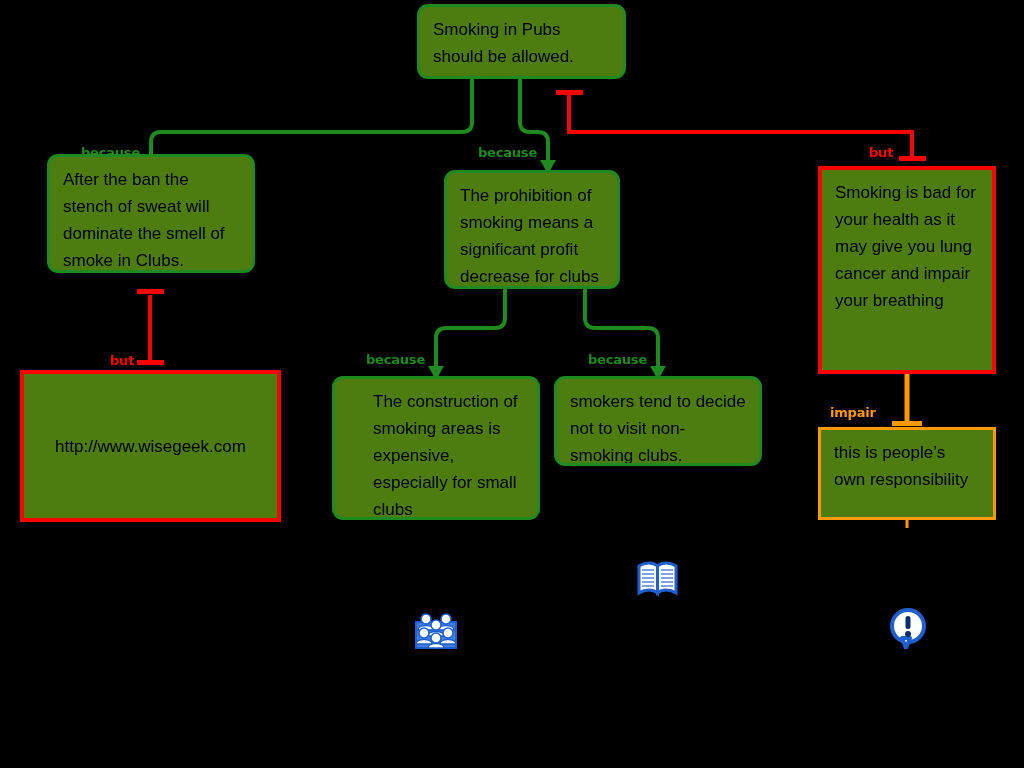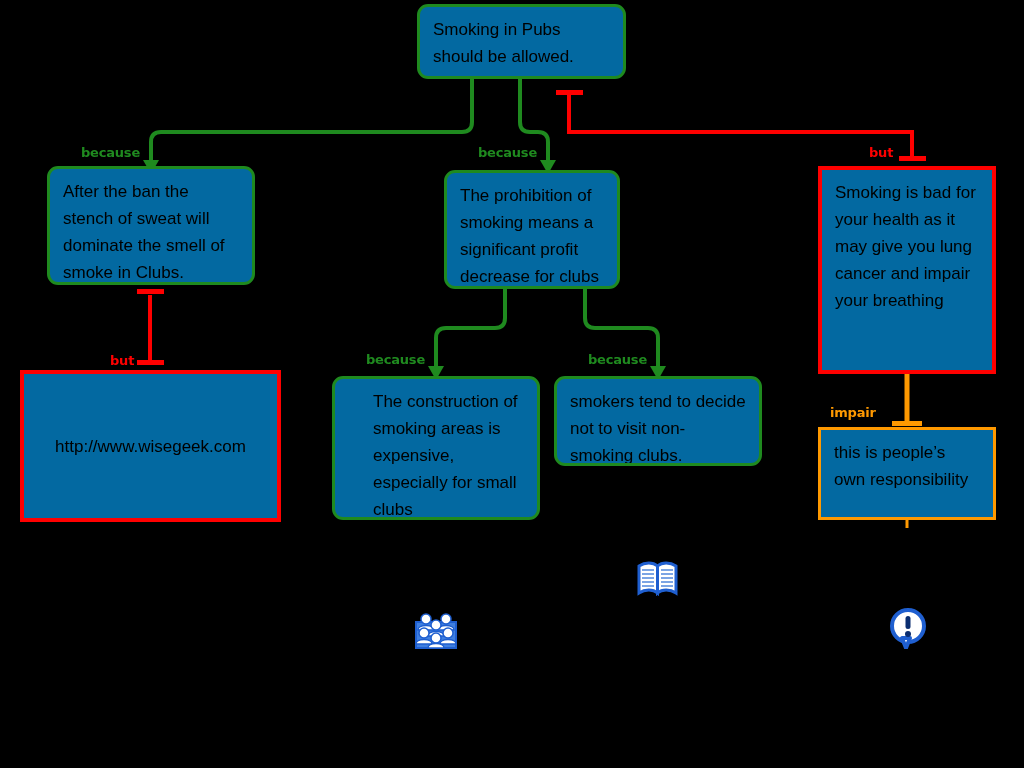--- a/index.html
+++ b/index.html
@@ -22,21 +22,21 @@
   }
   .edges {
     position: absolute;
     left: 0; top: 0;
     width: 1024px;
     height: 768px;
     pointer-events: none;
   }
   .node {
     position: absolute;
-    background: #0369a1;
+    background: #4d7c0f;
     box-sizing: border-box;
     overflow: hidden;
   }
   .node .txt {
     display: block;
     color: #000000;
     font-size: 17px;
     line-height: 27px;
     white-space: pre-wrap;
   }
@@ -112,21 +112,21 @@
 
     <path d="M907,520 L907,528" fill="none" stroke="#ff9900" stroke-width="3"></path>
   </svg>
 
   <div class="node green" style="left:417px; top:4px; width:209px; height:75px;">
     <span class="txt">Smoking in Pubs should be allowed.</span>
   </div>
 
   <div class="edge-label green" style="left:81px; top:145px;">because</div>
 
-  <div class="node green" style="left:47px; top:166px; width:208px; height:119px;">
+  <div class="node green" style="left:47px; top:154px; width:208px; height:119px;">
     <span class="txt">After the ban the stench of sweat will dominate the smell of smoke in Clubs.</span>
   </div>
 
   <div class="edge-label red" style="left:110px; top:353px;">but</div>
 
   <div class="node red centered" style="left:20px; top:370px; width:261px; height:152px;">
     <span class="txt">http://www.wisegeek.com</span>
   </div>
 
   <div class="edge-label green" style="left:478px; top:145px;">because</div>

